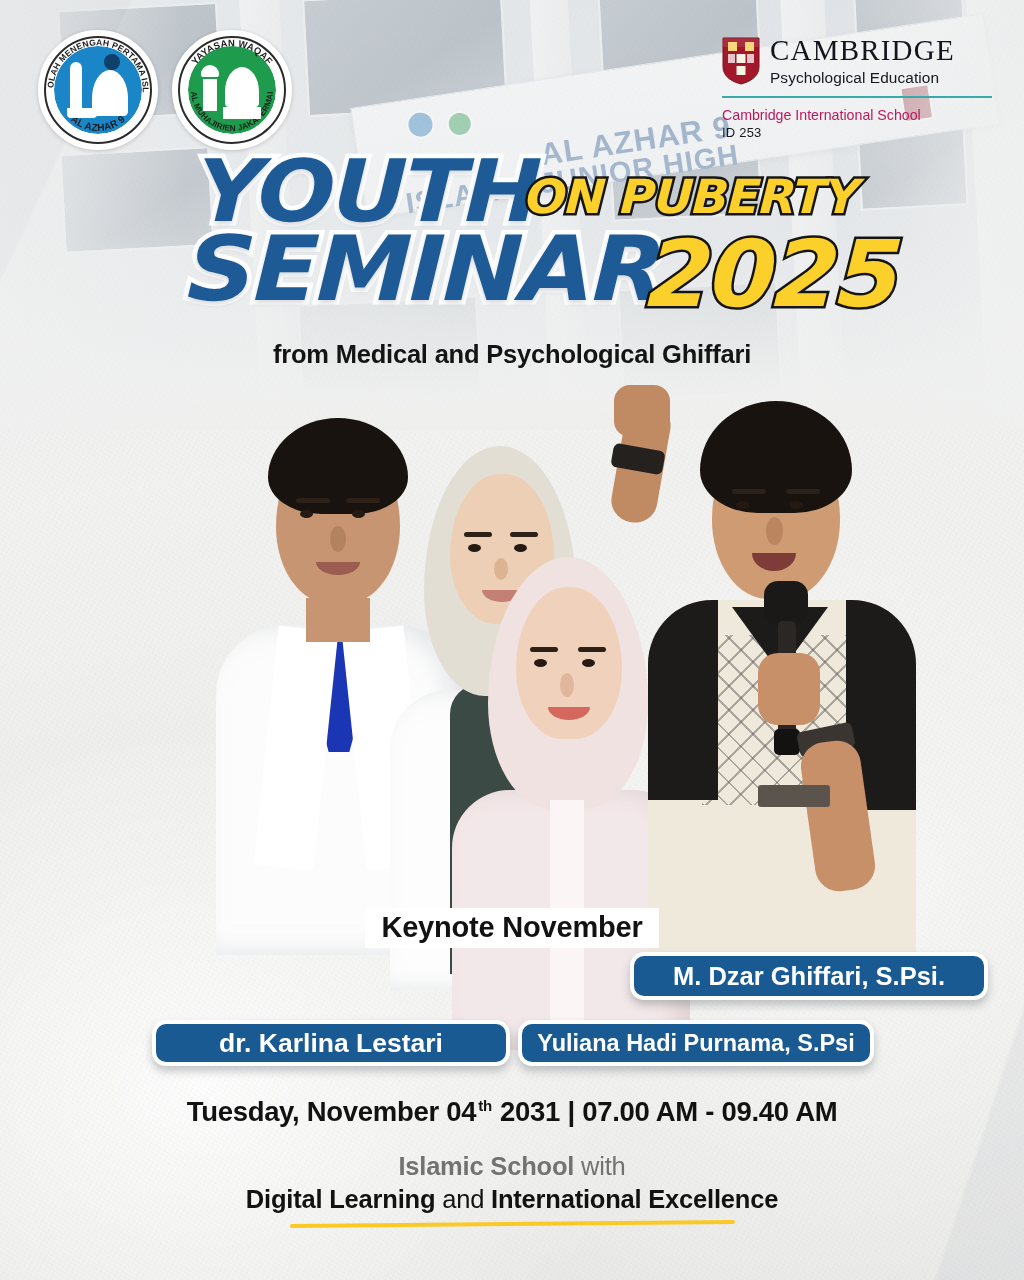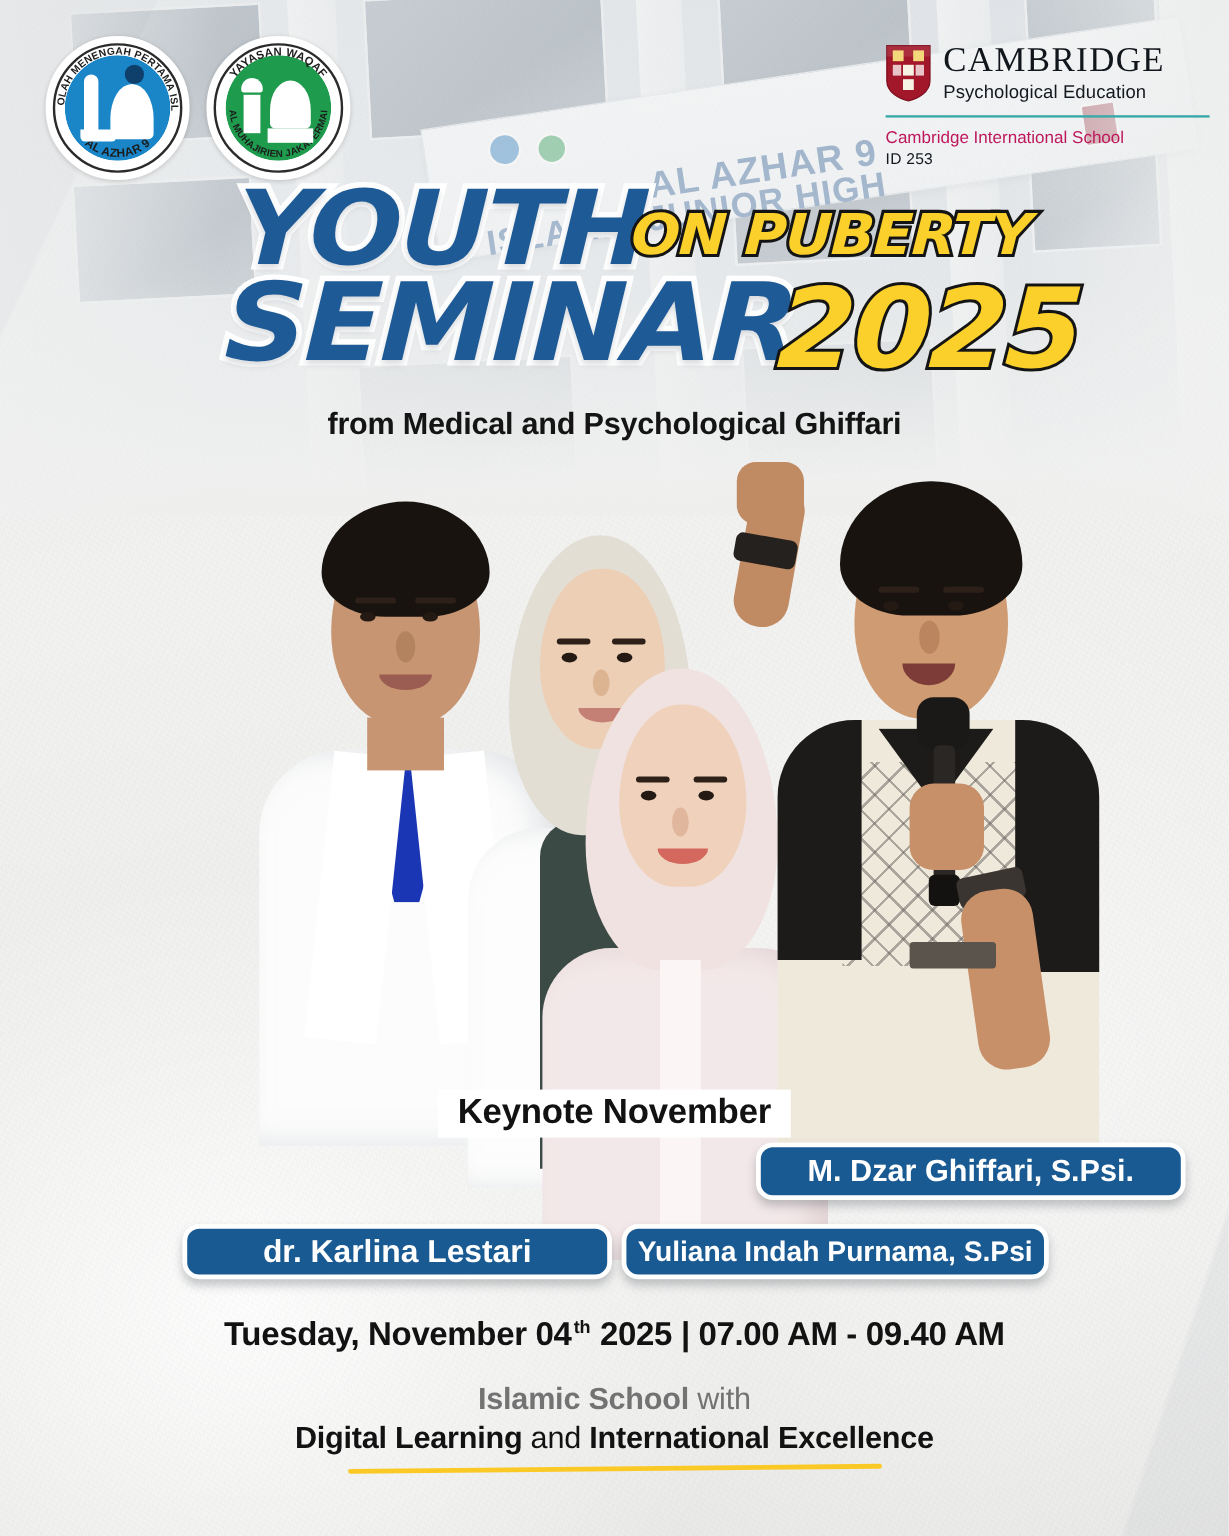--- a/index.html
+++ b/index.html
@@ -126,21 +126,21 @@
     position:absolute;
     background:#ffffff;
     border-radius:50% 50% 12% 12% / 62% 62% 10% 10%;
   }
   .minaret {
     position:absolute; background:#ffffff;
   }
   .star-moon { position:absolute; }
 
   
-  .cambridge { position:absolute; right:16px; top:36px; width:270px; text-align:left; }
+  .cambridge { position:absolute; right:32px; top:36px; width:270px; text-align:left; }
   .cam-top { display:flex; align-items:center; gap:10px; }
   .cam-shield {
     width:38px; height:48px; position:relative; flex:none;
   }
   .cam-wordmark { line-height:1; }
   .cam-name {
     font-family:"Liberation Serif", serif;
     font-size:29px; letter-spacing:1.2px; color:#11151c; font-weight:400;
   }
   .cam-sub {
@@ -465,24 +465,24 @@
       <div style="position:absolute;left:118px;top:400px;width:72px;height:22px;background:#5b544d;border-radius:3px;"></div>
     </div>
   </div>
 
   <div class="keynote">
     <span>Keynote November</span>
   </div>
 
   <div class="pill pill-2">M. Dzar Ghiffari, S.Psi.</div>
   <div class="pill pill-3">dr. Karlina Lestari</div>
-  <div class="pill pill-4">Yuliana Indah Purnama, S.Psi</div>
+  <div class="pill pill-4">Yuliana Hadi Purnama, S.Psi</div>
 
   <div class="datetime">
-    <span>Tuesday, November 04</span><sup>th</sup> <span>2025 | 07.00 AM - 09.40 AM</span>
+    <span>Tuesday, November 04</span><sup>th</sup> <span>2031 | 07.00 AM - 09.40 AM</span>
   </div>
 
   <div class="tagline">
     <div class="tag-1">
       <b>Islamic School</b><i> with</i>
     </div>
     <div class="tag-2">
       <b>Digital Learning</b><i> and </i><b>International Excellence</b>
     </div>
     <div class="tag-underline"></div>

